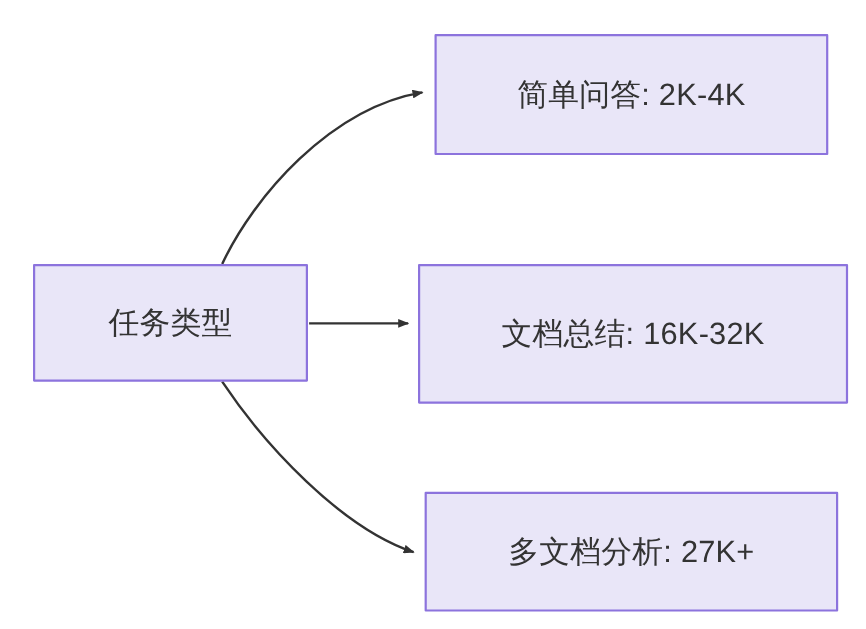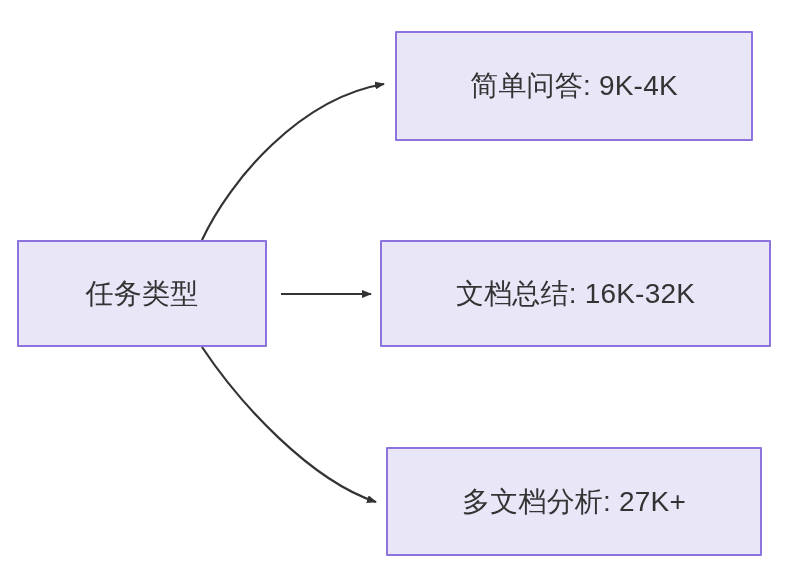--- a/index.html
+++ b/index.html
@@ -40,36 +40,36 @@
   }
   .node-label {
     color: #333333;
     font-size: 28px;
     line-height: 1.2;
     letter-spacing: 0.2px;
     white-space: nowrap;
     font-family: "Liberation Sans", "DejaVu Sans", sans-serif;
   }
   #node-source {
-    left: 17px;
+    left: 30px;
     top: 240px;
     width: 250px;
     height: 107px;
   }
   #node-simple-qa {
     left: 395px;
     top: 31px;
     width: 358px;
     height: 110px;
   }
   #node-doc-summary {
     left: 380px;
     top: 240px;
     width: 391px;
-    height: 107px;
+    height: 127px;
   }
   #node-multi-doc {
     left: 386px;
     top: 447px;
     width: 376px;
     height: 109px;
   }
 </style>
 </head>
 <body>
@@ -88,21 +88,21 @@
     <path d="M 281,294 L 371,294" fill="none" stroke="#333333" stroke-width="2.2" marker-end="url(#arrowhead)"></path>
 
     <path d="M 202,347 C 240,404 310,480 376,502" fill="none" stroke="#333333" stroke-width="2.2" marker-end="url(#arrowhead)"></path>
   </svg>
 
   <div class="node" id="node-source">
     <span class="node-label">任务类型</span>
   </div>
 
   <div class="node" id="node-simple-qa">
-    <span class="node-label">简单问答: 9K-4K</span>
+    <span class="node-label">简单问答: 2K-4K</span>
   </div>
 
   <div class="node" id="node-doc-summary">
     <span class="node-label">文档总结: 16K-32K</span>
   </div>
 
   <div class="node" id="node-multi-doc">
     <span class="node-label">多文档分析: 27K+</span>
   </div>
 

